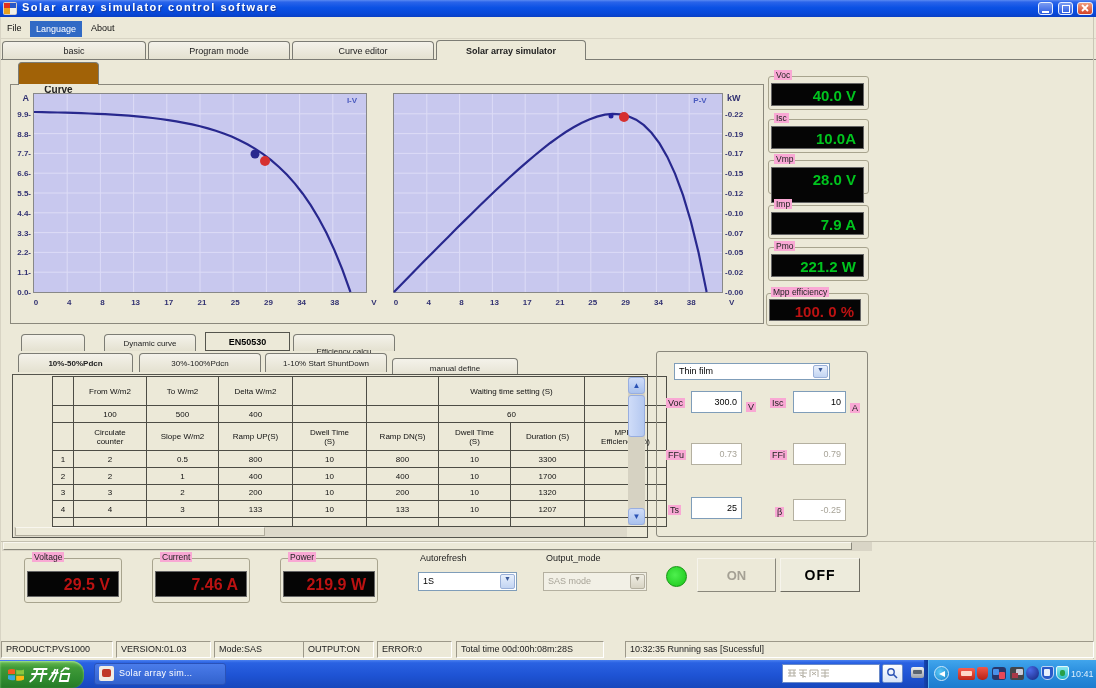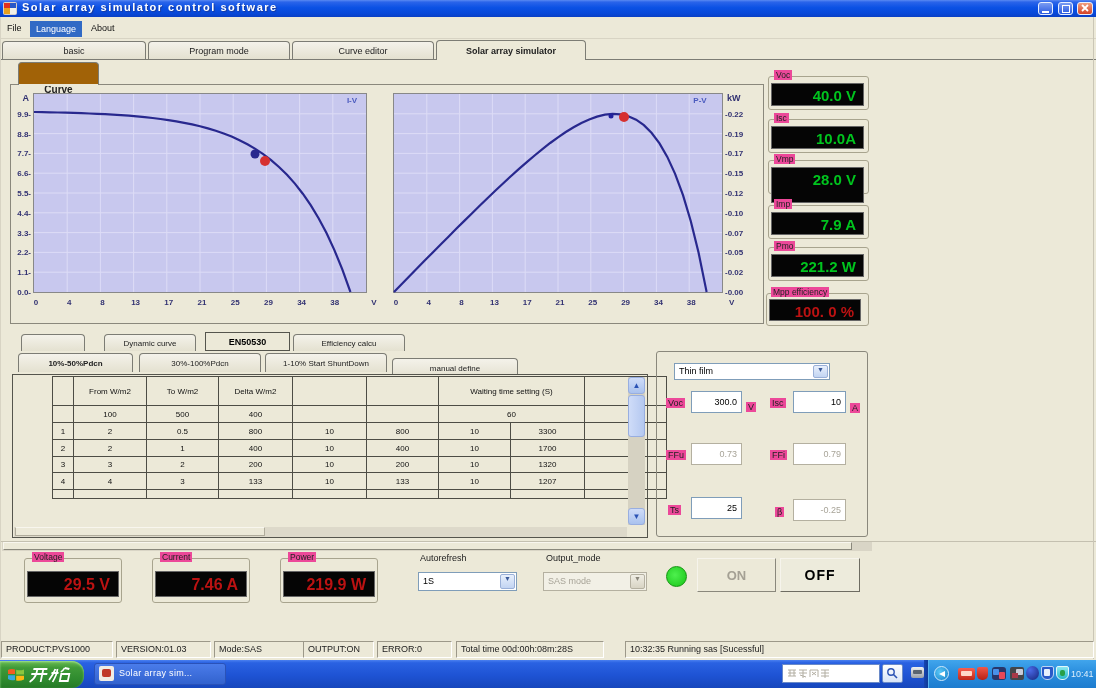--- a/index.html
+++ b/index.html
@@ -15,21 +15,21 @@
 #menubar{left:0;top:17px;width:1096px;height:21px;background:#ece9d8;border-bottom:1px solid #d8d4c4;}
 .menuitem{top:21px;font-size:9px;color:#111;padding:2px 5px;}
 
 .tab{box-sizing:border-box;border:1px solid #7c7c74;border-bottom:none;border-radius:4px 4px 0 0;
  background:linear-gradient(180deg,#f4f2ea,#e4e1d0);text-align:center;color:#222;}
 .tabline{background:#7c7c74;height:1px;}
 
 .plot{background:#c8c8ee;box-sizing:border-box;border:1px solid #888;}
 
 .gbox{box-sizing:border-box;border:1px solid #a8a48e;border-radius:3px;}
-.glab{position:absolute;background:#ec4899;font-size:8.5px;color:#222;padding:0 2px;white-space:nowrap;}
+.glab{position:absolute;background:#f9a8d4;font-size:8.5px;color:#222;padding:0 2px;white-space:nowrap;}
 .led{background:#050505;box-sizing:border-box;border:1px solid #666;text-align:right;
  font-family:"Liberation Sans",sans-serif;font-weight:bold;}
 .ledg{color:#00c41e;}
 .ledr{color:#bb1212;}
 
 #dtable{border-collapse:collapse;table-layout:fixed;}
 #dtable td{border:1px solid #4d4d45;font-size:8px;color:#111;text-align:center;overflow:hidden;
  padding:0;vertical-align:middle;}
 
 .input{box-sizing:border-box;background:#fff;border:1px solid #7f9db9;font-size:9px;}
@@ -197,21 +197,21 @@
 <div class="abs led ledg" style="left:771px;top:212px;width:93px;height:23px;font-size:15px;padding:3px 7px 0 0;">7.9 A</div>
 <div class="abs gbox" style="left:768px;top:247px;width:101px;height:34px;"></div>
 <div class="abs glab" style="left:774px;top:241px;">Pmo</div>
 <div class="abs led ledg" style="left:771px;top:254px;width:93px;height:23px;font-size:15px;padding:3px 7px 0 0;">221.2 W</div>
 <div class="abs gbox" style="left:766px;top:293px;width:103px;height:33px;"></div>
 <div class="abs glab" style="left:771px;top:287px;">Mpp efficiency</div>
 <div class="abs led ledr" style="left:769px;top:299px;width:92px;height:22px;font-size:15px;padding:3px 6px 0 0;">100. 0 %</div>
 
 <div class="abs tab" style="left:21px;top:334px;width:64px;height:17px;font-size:8px;padding-top:16px;">Static curve</div>
 <div class="abs tab" style="left:104px;top:334px;width:92px;height:17px;font-size:8px;padding-top:4px;">Dynamic curve</div>
-<div class="abs tab" style="left:293px;top:334px;width:112px;height:17px;font-size:8px;padding-top:4px;">Efficiency calcu</div>
+<div class="abs tab" style="left:293px;top:334px;width:102px;height:17px;font-size:8px;padding-top:12px;">Efficiency calcu</div>
 <div class="abs" style="left:205px;top:332px;width:85px;height:19px;border:1px solid #55554d;background:#ece9d8;box-sizing:border-box;text-align:center;font-size:9px;font-weight:bold;padding-top:4px;">EN50530</div>
 <div class="abs tab" style="left:139px;top:353px;width:122px;height:19px;font-size:8px;padding-top:5px;">30%-100%Pdcn</div>
 <div class="abs tab" style="left:265px;top:353px;width:122px;height:19px;font-size:8px;padding-top:5px;">1-10% Start ShuntDown</div>
 <div class="abs tab" style="left:392px;top:358px;width:126px;height:19px;font-size:8px;padding-top:5px;">manual define</div>
 <div class="abs tab" style="left:18px;top:353px;width:115px;height:19px;font-size:8px;font-weight:bold;padding-top:5px;">10%-50%Pdcn</div>
 
 <div class="abs" style="left:12px;top:374px;width:636px;height:164px;border:1px solid #55554d;background:#ece9d8;box-sizing:border-box;"></div>
 <table class="abs" id="dtable" style="left:13px;top:376px;width:614px;margin-left:39px;">
 <colgroup>
       <col style="width:21px">
@@ -237,20 +237,31 @@
       </tr>
 <tr style="height:17px">
         <td></td>
         <td>100</td>
         <td>500</td>
         <td>400</td>
         <td></td>
         <td></td>
         <td colspan="2">60</td>
         <td></td>
+      </tr>
+<tr style="height:28px">
+        <td></td>
+        <td>Circulate<br>counter</td>
+        <td>Slope W/m2</td>
+        <td>Ramp UP(S)</td>
+        <td>Dwell Time<br>(S)</td>
+        <td>Ramp DN(S)</td>
+        <td>Dwell Time<br>(S)</td>
+        <td>Duration (S)</td>
+        <td>MPPT<br>Efficiency (%)</td>
       </tr>
 <tr style="height:17px">
         <td>1</td>
         <td>2</td>
         <td>0.5</td>
         <td>800</td>
         <td>10</td>
         <td>800</td>
         <td>10</td>
         <td>3300</td>

